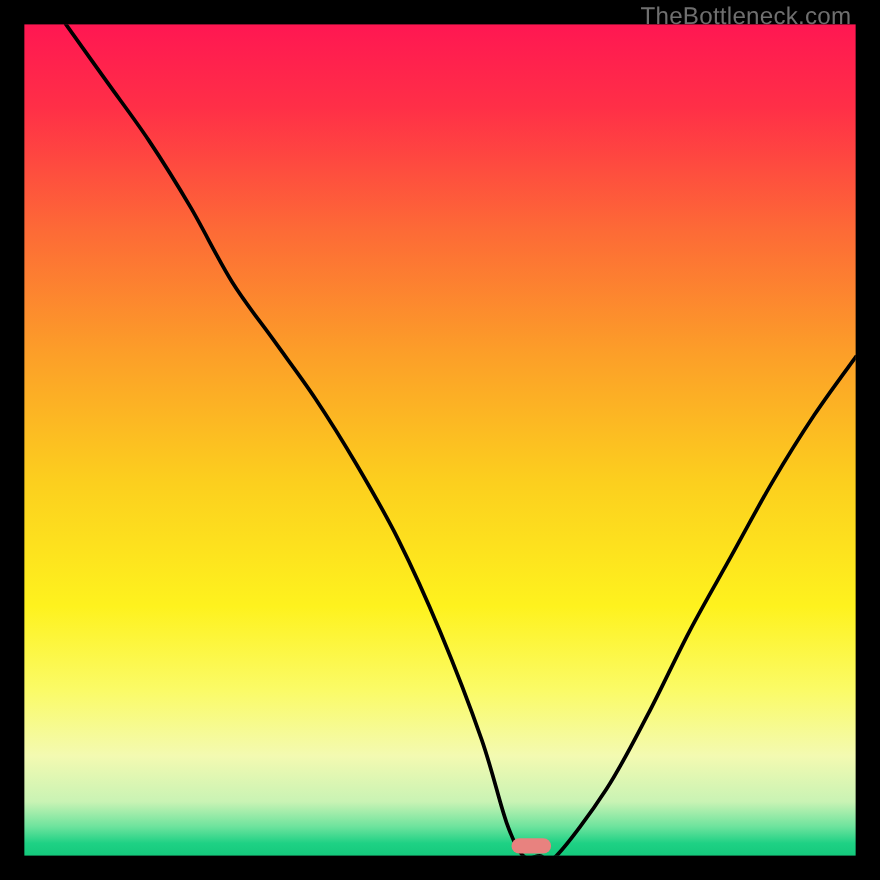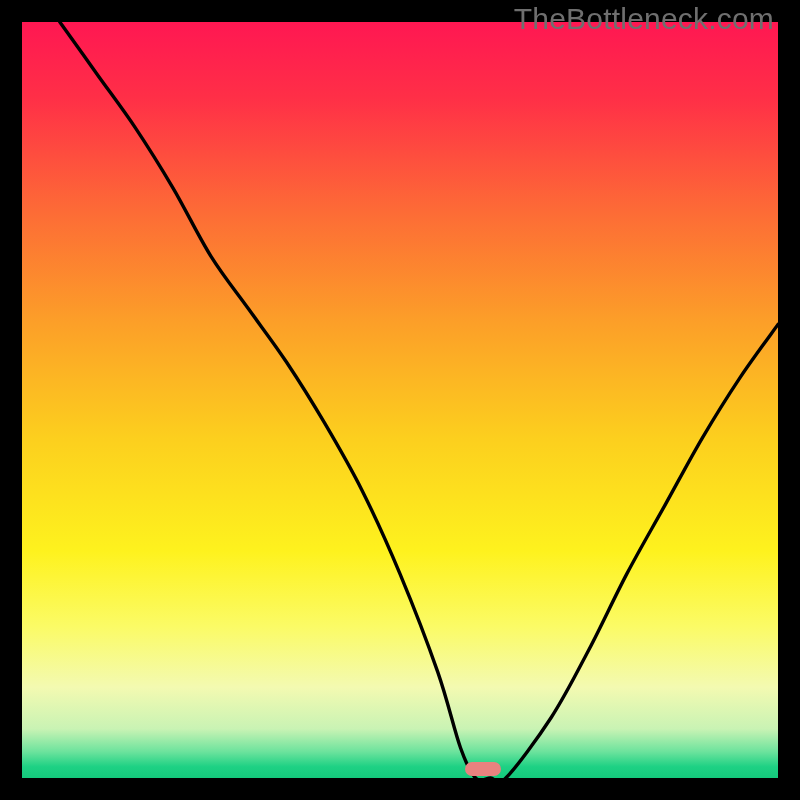--- a/index.html
+++ b/index.html
@@ -24,21 +24,21 @@
     left: 0;
     top: 0;
     width: 756px;
     height: 756px;
   }
   .watermark {
     position: absolute;
     top: 2px;
     right: 26px;
     color: #6f6f6f;
-    font-size: 30px;
+    font-size: 22px;
     font-weight: 500;
     letter-spacing: 0.2px;
   }
   .marker {
     position: absolute;
     width: 36px;
     height: 14px;
     border-radius: 7px;
     background: #e8827f;
   }

